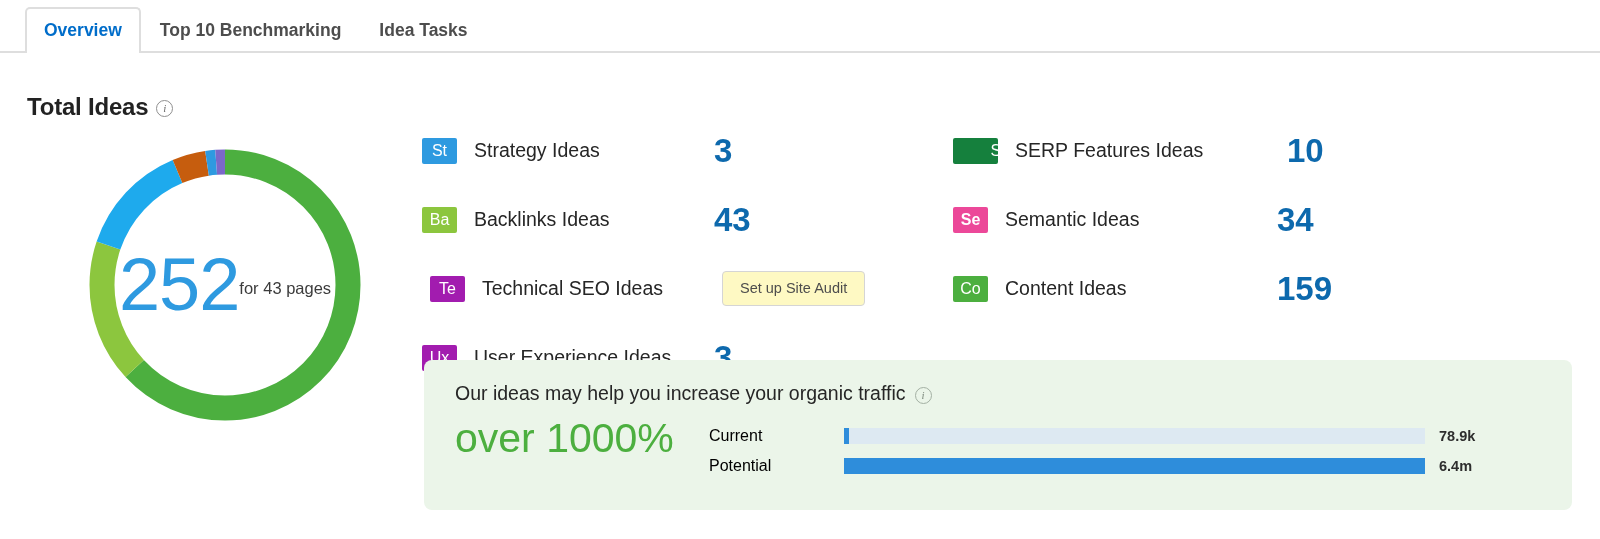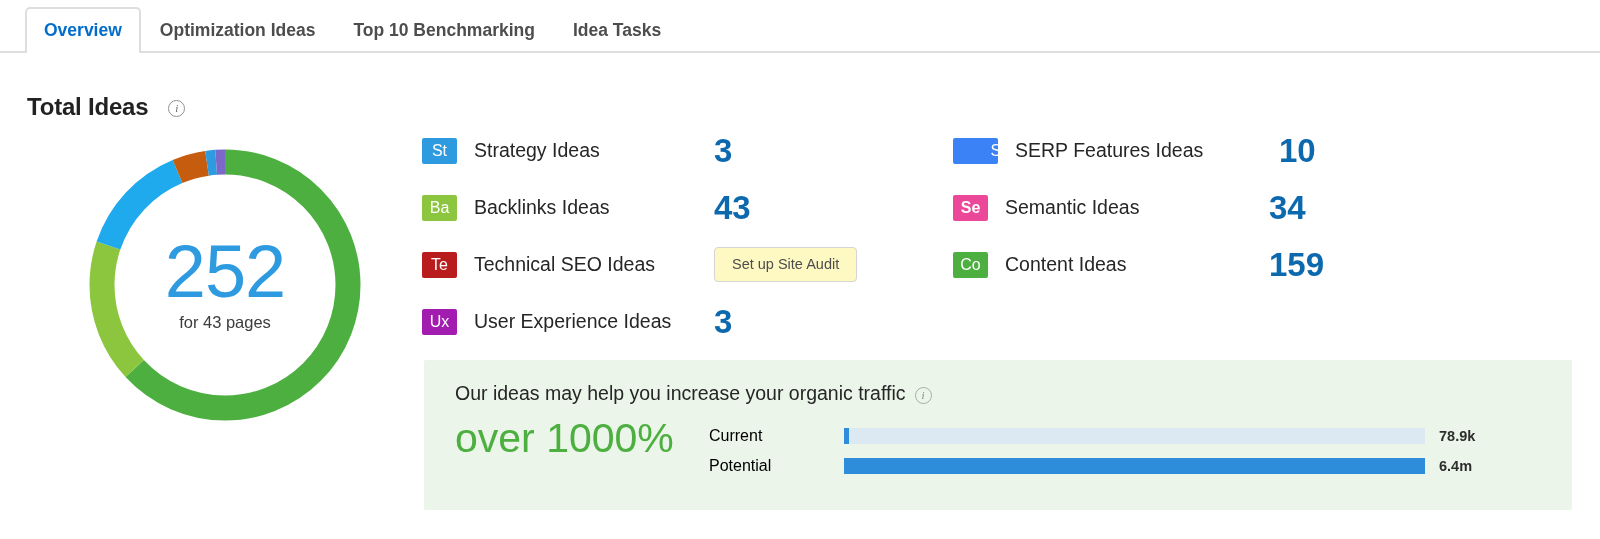--- a/index.html
+++ b/index.html
@@ -60,21 +60,21 @@
     bottom: -2px; height: 3px;
     background: #ffffff;
   }
 
   
   .page-title-wrap {
     position: absolute;
     left: 27px; top: 93px;
     display: flex;
     align-items: center;
-    gap: 20px;
+    gap: 8px;
   }
   .page-title {
     font-size: 24px;
     font-weight: bold;
     color: #222222;
     letter-spacing: -0.2px;
   }
   .info-icon {
     width: 17px; height: 17px;
     border-radius: 50%;
@@ -101,41 +101,42 @@
     position: absolute;
     left: 78px; top: 138px;
     width: 294px; height: 294px;
   }
   .donut-svg { display: block; }
   .donut-center {
     position: absolute;
     left: 0; top: 0;
     width: 294px; height: 294px;
     display: flex;
-    flex-direction: column;
+    flex-direction: row;
     align-items: center;
     justify-content: center;
   }
   .donut-total {
     font-size: 74px;
     color: #2e9ae0;
     line-height: 0.93;
     letter-spacing: -1px;
   }
   .donut-sub {
     font-size: 16.5px;
     color: #3c3c3c;
     margin-top: 6px;
   }
 
   
   .cat-col {
     position: absolute;
     display: flex;
     flex-direction: column;
+    gap: 12px;
   }
   .cat-col.left  { left: 422px;  top: 122px; }
   .cat-col.right { left: 953px;  top: 122px; }
 
   .cat-row {
     display: flex;
     align-items: center;
     height: 57px;
   }
   .badge {
@@ -160,42 +161,42 @@
     font-weight: bold;
     color: #0d69ad;
     line-height: 1;
     white-space: nowrap;
   }
   
   .cat-col.left  .cat-label { width: 240px; }
   .cat-col.left  .cat-value { margin-left: 0px; }
   
   .cat-col.right .cat-label { width: 260px; }
-  .cat-col.right .cat-value { margin-left: 4px; }
+  .cat-col.right .cat-value { margin-left: 12px; }
 
   .audit-btn {
     font-family: "Liberation Sans", sans-serif;
     font-size: 14.5px;
     color: #4d4d4d;
     background: #fef9c3;
     border: 1px solid #d5d5d5;
     border-radius: 4px;
     padding: 9px 17px;
     cursor: pointer;
     white-space: nowrap;
     line-height: 1.1;
   }
 
   
   .traffic-panel {
     position: absolute;
     left: 424px; top: 360px;
     width: 1148px; height: 150px;
     background: #ebf5e9;
-    border-radius: 2px;
+    border-radius: 8px;
   }
   .traffic-headline {
     position: absolute;
     left: 31px; top: 22px;
     display: flex;
     align-items: center;
     gap: 9px;
   }
   .traffic-headline-text {
     font-size: 19.5px;
@@ -247,21 +248,20 @@
     font-weight: bold;
   }
 </style>
 </head>
 <body>
 
 <div class="tabbar">
   <div class="tabbar-rule"></div>
   <div class="tabs" id="tabs">
       <div class="tab active">Overview</div>
-      <div class="tab">Optimization Ideas</div>
       <div class="tab">Top 10 Benchmarking</div>
       <div class="tab">Idea Tasks</div>
     </div>
 </div>
 
 <div class="page-title-wrap">
   <span class="page-title">Total Ideas</span>
   <span class="info-icon">i</span>
 </div>
 
@@ -287,33 +287,33 @@
       <span class="badge" style="background: rgb(46, 154, 224);">St</span>
       <span class="cat-label">Strategy Ideas</span>
       <span class="cat-value">3</span>
     </div>
     <div class="cat-row">
       <span class="badge" style="background: rgb(140, 198, 62);">Ba</span>
       <span class="cat-label">Backlinks Ideas</span>
       <span class="cat-value">43</span>
     </div>
     <div class="cat-row">
-      <span class="badge" style="background: #b91c1c;">Te</span>
+      <span class="badge" style="background: #a21caf; margin-left: 8px;">Te</span>
       <span class="cat-label">Technical SEO Ideas</span>
       <button class="audit-btn">Set up Site Audit</button>
     </div>
     <div class="cat-row">
       <span class="badge" style="background: #a21caf;">Ux</span>
       <span class="cat-label">User Experience Ideas</span>
       <span class="cat-value">3</span>
     </div>
   </div>
 <div class="cat-col right" id="cat-col-right">
     <div class="cat-row">
-      <span class="badge" style="background: #3b82f6; padding-left: 45px;">Sf</span>
+      <span class="badge" style="background: #15803d; padding-left: 45px;">Sf</span>
       <span class="cat-label">SERP Features Ideas</span>
       <span class="cat-value">10</span>
     </div>
     <div class="cat-row">
       <span class="badge" style="background: #ec4899; font-weight: bold;">Se</span>
       <span class="cat-label">Semantic Ideas</span>
       <span class="cat-value">34</span>
     </div>
     <div class="cat-row">
       <span class="badge" style="background: rgb(76, 175, 63);">Co</span>

